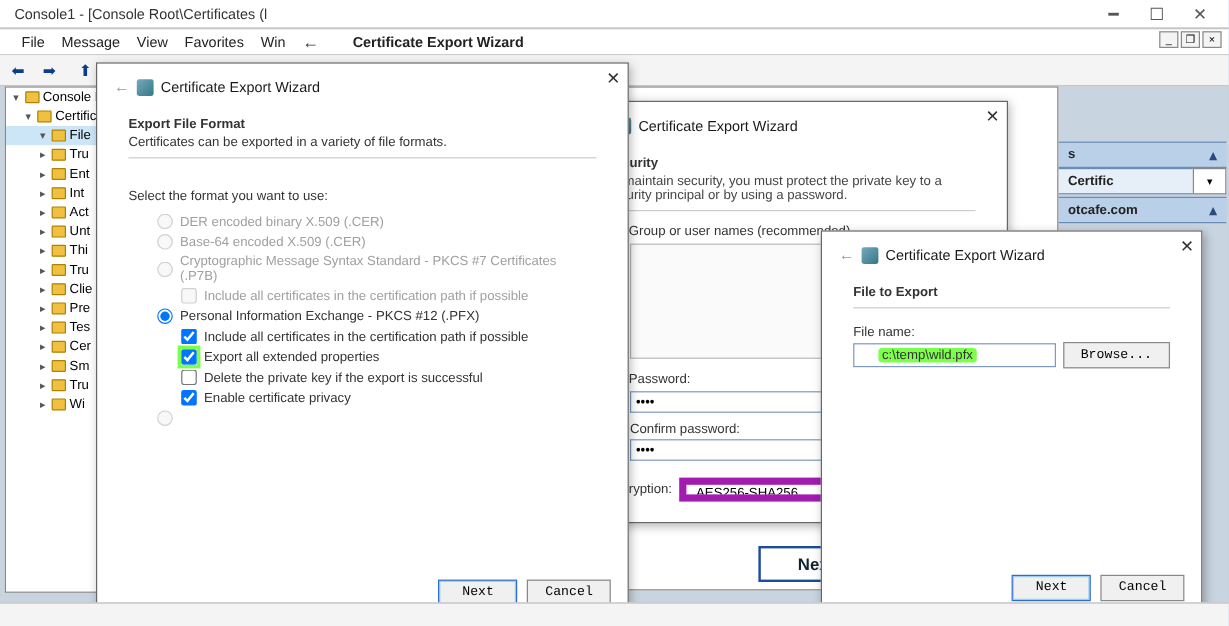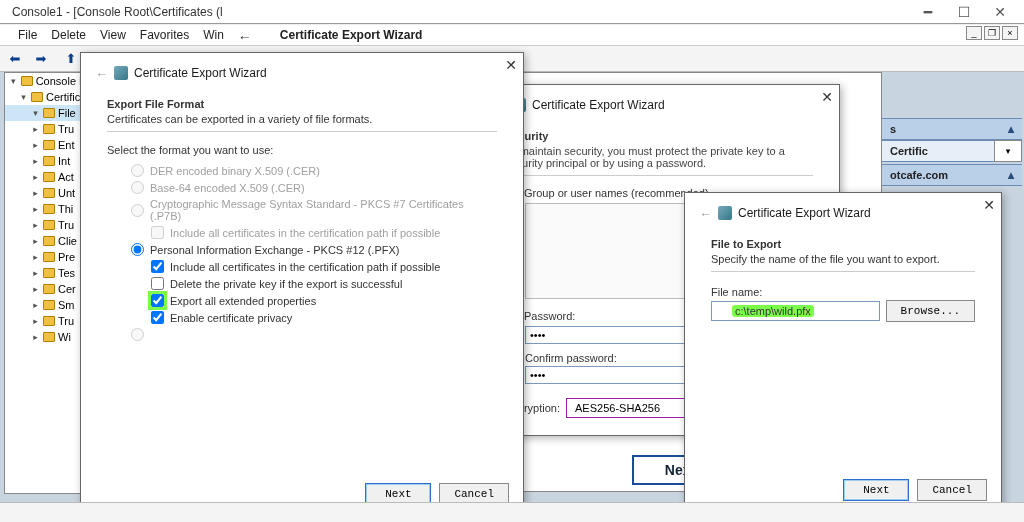--- a/index.html
+++ b/index.html
@@ -71,21 +71,21 @@
     position:absolute; top:72px; left:478px; width:404px; height:420px;
     background:#fff; border:1px solid #888;
   }
   .panel-row { position:absolute; right:2px; width:140px; height:22px; background:#b9d0e8; border-top:1px solid #6a8cb5; border-bottom:1px solid #6a8cb5; display:flex; align-items:center; padding:0 8px; font-weight:600; color:#222; }
   .panel-row .arr { margin-left:auto; color:#2a4c7a; font-size:12px; }
   .biginput {
     width:100%; height:18px; border:1px solid #7a9ac0; padding:0 4px;
     font-size:11px;
   }
   .select {
-    height:20px; border:1px solid #a21caf; background:#fff; font-size:11px; padding:0 4px;
+    height:20px; border:6px solid #a21caf; background:#fff; font-size:11px; padding:0 4px;
   }
   .nextbig {
     position:absolute; bottom:6px; left:50%; transform:translateX(-50%);
     height:30px; width:96px; background:#fff; border:2px solid #1a4c9a;
     font-size:14px; font-weight:600; color:#123; display:flex; align-items:center; justify-content:center;
   }
 
   .statusbar { position:absolute; left:0; right:0; bottom:0; height:20px; background:#f4f4f4; border-top:1px solid #bbb; }
 
   .mdibtns { position:absolute; top:26px; right:6px; display:flex; gap:2px; }
@@ -100,21 +100,21 @@
   <div class="winctrl">
     <div class="wbtn">━</div>
     <div class="wbtn">☐</div>
     <div class="wbtn">✕</div>
   </div>
 </div>
 
 <div class="menubar">
   <span class="bicon"></span>
   <span>File</span>
-  <span>Delete</span>
+  <span>Message</span>
   <span>View</span>
   <span>Favorites</span>
   <span>Win</span>
   <span style="font-size:14px;color:#333">←</span>
   <span class="bicon"></span>
   <strong>Certificate Export Wizard</strong>
 </div>
 
 <div class="mdibtns">
   <div class="b">_</div>
@@ -275,21 +275,21 @@
   <span class="close">✕</span>
   <div class="hdr">
     <span class="bkarr">←</span>
     <span class="bicon"></span>
     <span>Certificate Export Wizard</span>
   </div>
   <div class="body">
     <div class="section-title">Export File Format</div>
     <div>Certificates can be exported in a variety of file formats.</div>
     <div class="hr"></div>
-    <div style="margin:12px 0 8px 0">Select the format you want to use:</div>
+    <div style="margin:26px 0 8px 0">Select the format you want to use:</div>
 
     <label class="radio disabled indent1">
         <input type="radio" disabled="" style="">
         <span>DER encoded binary X.509 (.CER)</span>
       </label>
     <label class="radio disabled indent1">
         <input type="radio" disabled="" style="">
         <span>Base-64 encoded X.509 (.CER)</span>
       </label>
     <label class="radio disabled indent1">
@@ -303,26 +303,26 @@
 
     <label class="radio indent1">
         <input type="radio" checked="" style="">
         <span>Personal Information Exchange - PKCS #12 (.PFX)</span>
       </label>
     <label class="chk indent2">
         <input type="checkbox" checked="" style="">
         <span>Include all certificates in the certification path if possible</span>
       </label>
     <label class="chk indent2">
+        <input type="checkbox" checked="" style="outline: rgb(124, 255, 74) solid 3px;">
+        <span>Export all extended properties</span>
+      </label>
+    <label class="chk indent2">
         <input type="checkbox" style="">
         <span>Delete the private key if the export is successful</span>
-      </label>
-    <label class="chk indent2">
-        <input type="checkbox" checked="" style="outline: rgb(124, 255, 74) solid 3px;">
-        <span>Export all extended properties</span>
       </label>
     <label class="chk indent2">
         <input type="checkbox" checked="" style="">
         <span>Enable certificate privacy</span>
       </label>
 
     <label class="radio disabled indent1">
         <input type="radio" disabled="" style="">
       </label>
   </div>
@@ -334,21 +334,20 @@
 
 <div class="wizard" style="top:192px; left:684px; width:318px; height:320px;">
   <span class="close">✕</span>
   <div class="hdr">
     <span class="bkarr">←</span>
     <span class="bicon"></span>
     <span>Certificate Export Wizard</span>
   </div>
   <div class="body">
     <div class="section-title">File to Export</div>
-    <div>Specify the name of the file you want to export.</div>
     <div class="hr"></div>
     <div style="margin-top:14px">File name:</div>
     <div style="display:flex;gap:6px;align-items:center;margin-top:2px">
       <div style="flex:1;border:1px solid #7a9ac0;height:20px;display:flex;align-items:center;padding:0 20px">
         <span class="highlight">c:\temp\wild.pfx</span>
       </div>
       <button class="std" style="min-width:60px">Browse...</button>
     </div>
   </div>
   <div class="btns">

